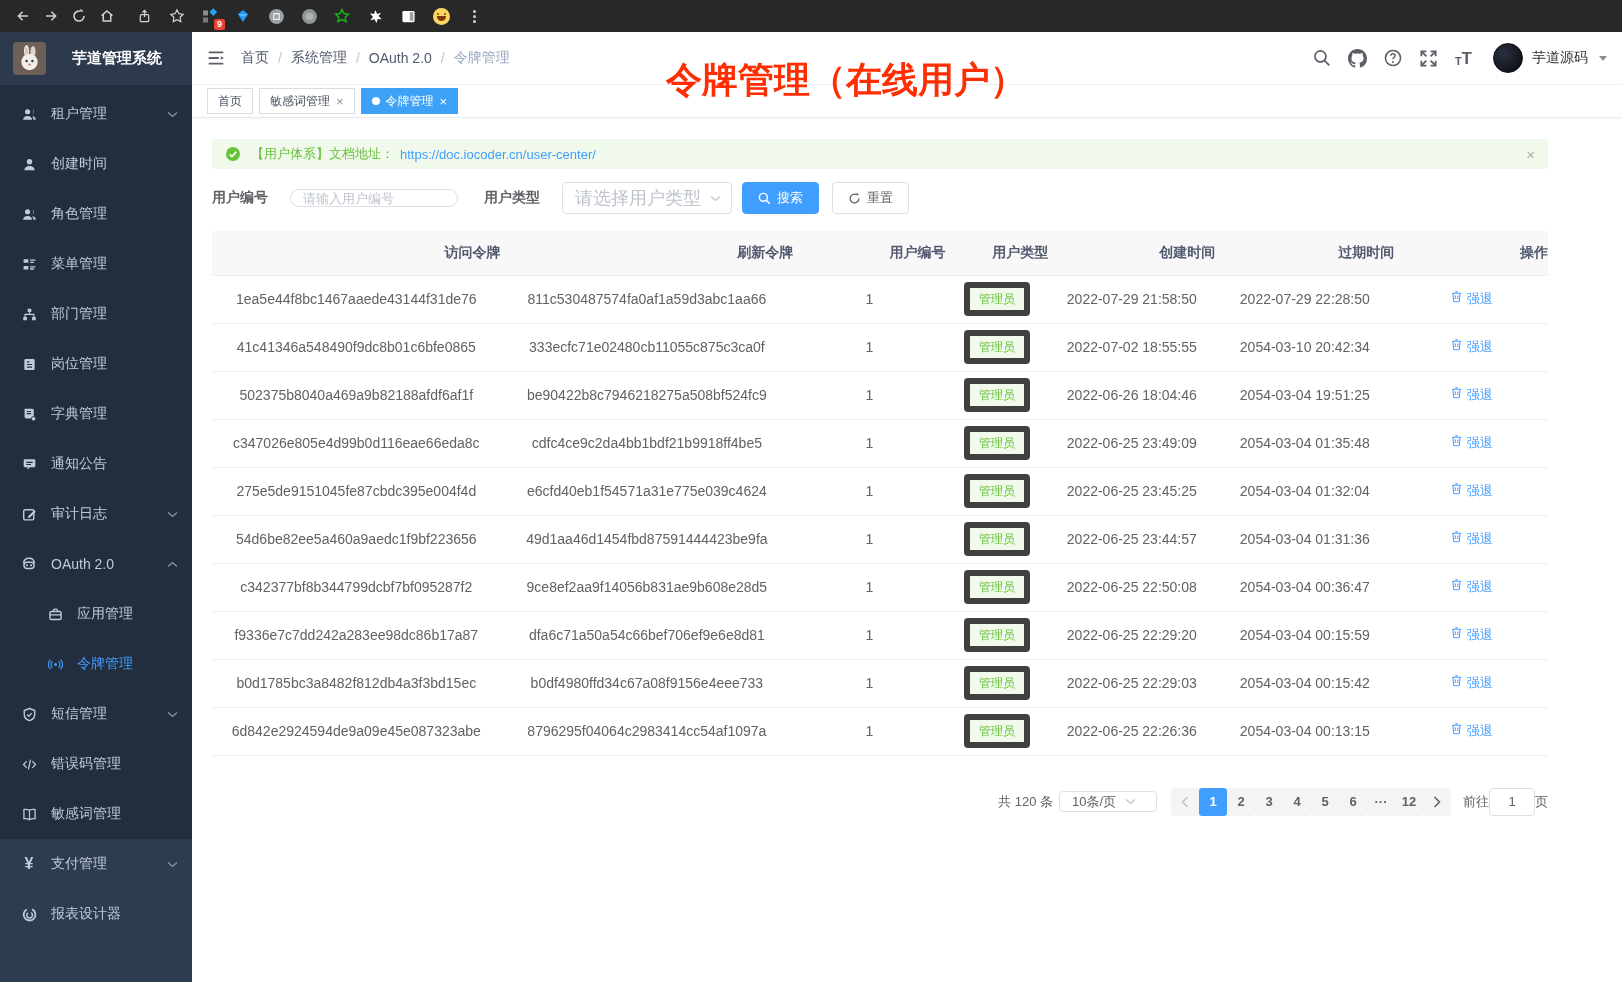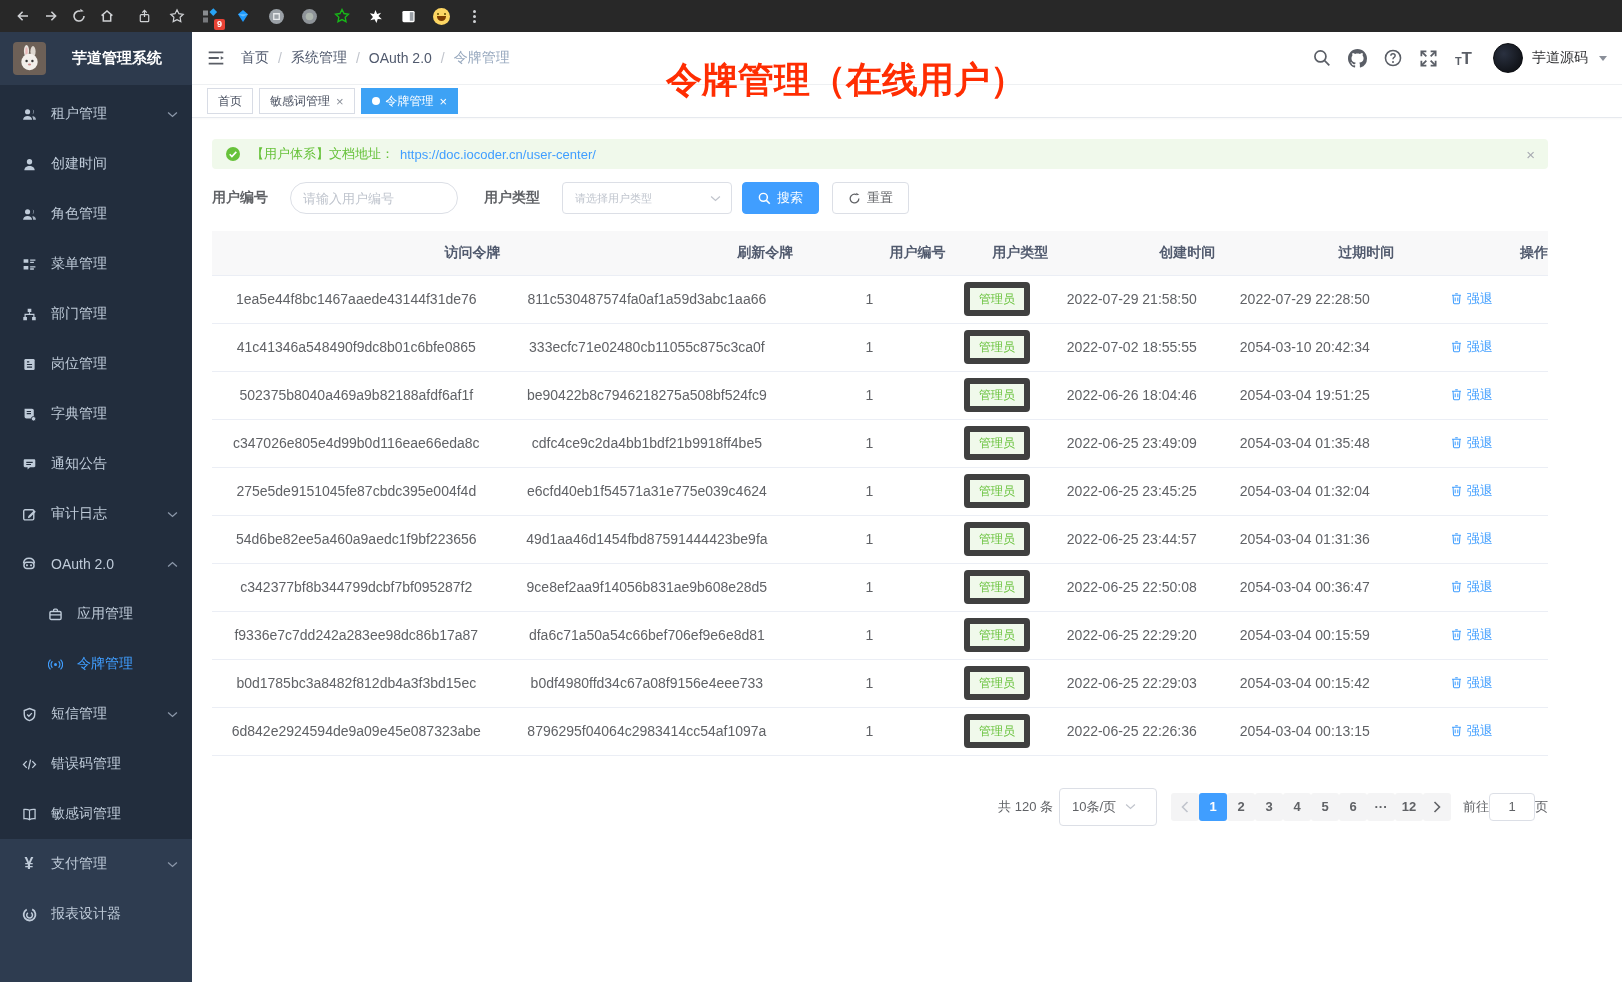--- a/index.html
+++ b/index.html
@@ -69,38 +69,38 @@
 
   
   .content{padding:21px 74px 0 20px}
   .alert{height:30px;background:#f0f9eb;border-radius:4px;display:flex;align-items:center;gap:10px;padding:0 13px;font-size:13px}
   .alert-prefix{color:#67c23a}
   .alert-link{color:#409eff;cursor:pointer}
   .alert-close{margin-left:auto;color:#a8abb2;font-size:15px;cursor:pointer;line-height:1}
 
   .filters{display:flex;align-items:center;margin-top:13px}
   .flabel{font-weight:700;color:#606266;font-size:14px;white-space:nowrap}
-  .finput{width:168px;height:32px;border:1px solid #dcdfe6;border-radius:16px;padding:0 12px;font-size:13px;color:#606266;outline:none;margin-left:22px;font-family:inherit}
+  .finput{width:168px;height:18px;border:1px solid #dcdfe6;border-radius:16px;padding:0 12px;font-size:13px;color:#606266;outline:none;margin-left:22px;font-family:inherit}
   .finput::placeholder{color:#bfc4cd}
-  .fselect{width:170px;height:32px;border:1px solid #dcdfe6;border-radius:4px;padding:0 10px 0 12px;display:flex;align-items:center;justify-content:space-between;color:#bfc4cd;font-size:11px;margin-left:22px;cursor:pointer;background:#fff}
+  .fselect{width:170px;height:32px;border:1px solid #dcdfe6;border-radius:4px;padding:0 10px 0 12px;display:flex;align-items:center;justify-content:space-between;color:#bfc4cd;font-size:18px;margin-left:22px;cursor:pointer;background:#fff}
   .fselect .chev{color:#c0c4cc}
   .gap1{width:26px}
   .btn{height:32px;border-radius:4px;display:inline-flex;align-items:center;gap:6px;font-size:13px;padding:0 15px;cursor:pointer;border:1px solid #dcdfe6;background:#fff;color:#606266;font-family:inherit;white-space:nowrap}
   .btn-primary{background:#409eff;border-color:#409eff;color:#fff;margin-left:10px}
   .btn-plain{margin-left:13px}
 
   table{width:100%;border-collapse:collapse;margin-top:17px;table-layout:fixed}
   thead th{background:#f8f8f9;color:#515a6e;font-weight:700;font-size:14px;height:44px;text-align:right;border-bottom:1px solid #ebeef5;white-space:nowrap}
   tbody td{height:48px;text-align:center;border-bottom:1px solid #ebeef5;color:#606266;font-size:14px;white-space:nowrap;overflow:hidden}
   .utag{display:inline-block;padding:5px 9px;background:#f0f9eb;border:6px solid #404040;color:#67c23a;border-radius:4px;font-size:12px;line-height:1}
-  .act{color:#409eff;display:inline-flex;align-items:center;gap:4px;font-size:13px;cursor:pointer}
+  .act{color:#409eff;display:inline-flex;gap:4px;font-size:13px;cursor:pointer}
 
   .pagination{display:flex;align-items:center;justify-content:flex-end;gap:0;margin-top:32px;font-size:13px;color:#606266}
   .ptotal{margin-right:6px;white-space:nowrap}
-  .psize{width:98px;height:38px;border:1px solid #dcdfe6;border-radius:4px;display:flex;align-items:center;justify-content:space-between;padding:0 20px 0 12px;color:#606266;cursor:pointer;margin-right:14px;background:#fff}
+  .psize{width:98px;height:21px;border:1px solid #dcdfe6;border-radius:4px;display:flex;align-items:center;justify-content:space-between;padding:0 20px 0 12px;color:#606266;cursor:pointer;margin-right:14px;background:#fff}
   .psize .chev{color:#c0c4cc}
   .pbtn{min-width:28px;height:28px;background:#f4f4f5;border:none;border-radius:3px;display:inline-flex;align-items:center;justify-content:center;font-weight:700;font-size:13px;color:#606266;cursor:pointer;padding:0 5px;font-family:inherit}
   .pbtn.prev{color:#c0c4cc;cursor:default}
   .pbtn.active{background:#409eff;color:#fff}
   .pgoto-label{margin-left:12px;white-space:nowrap}
   .pgoto{width:46px;height:28px;border:1px solid #dcdfe6;border-radius:4px;text-align:center;font-size:13px;color:#606266;outline:none;font-family:inherit}
   .ppage{white-space:nowrap}
 </style>
 </head>
 <body>

